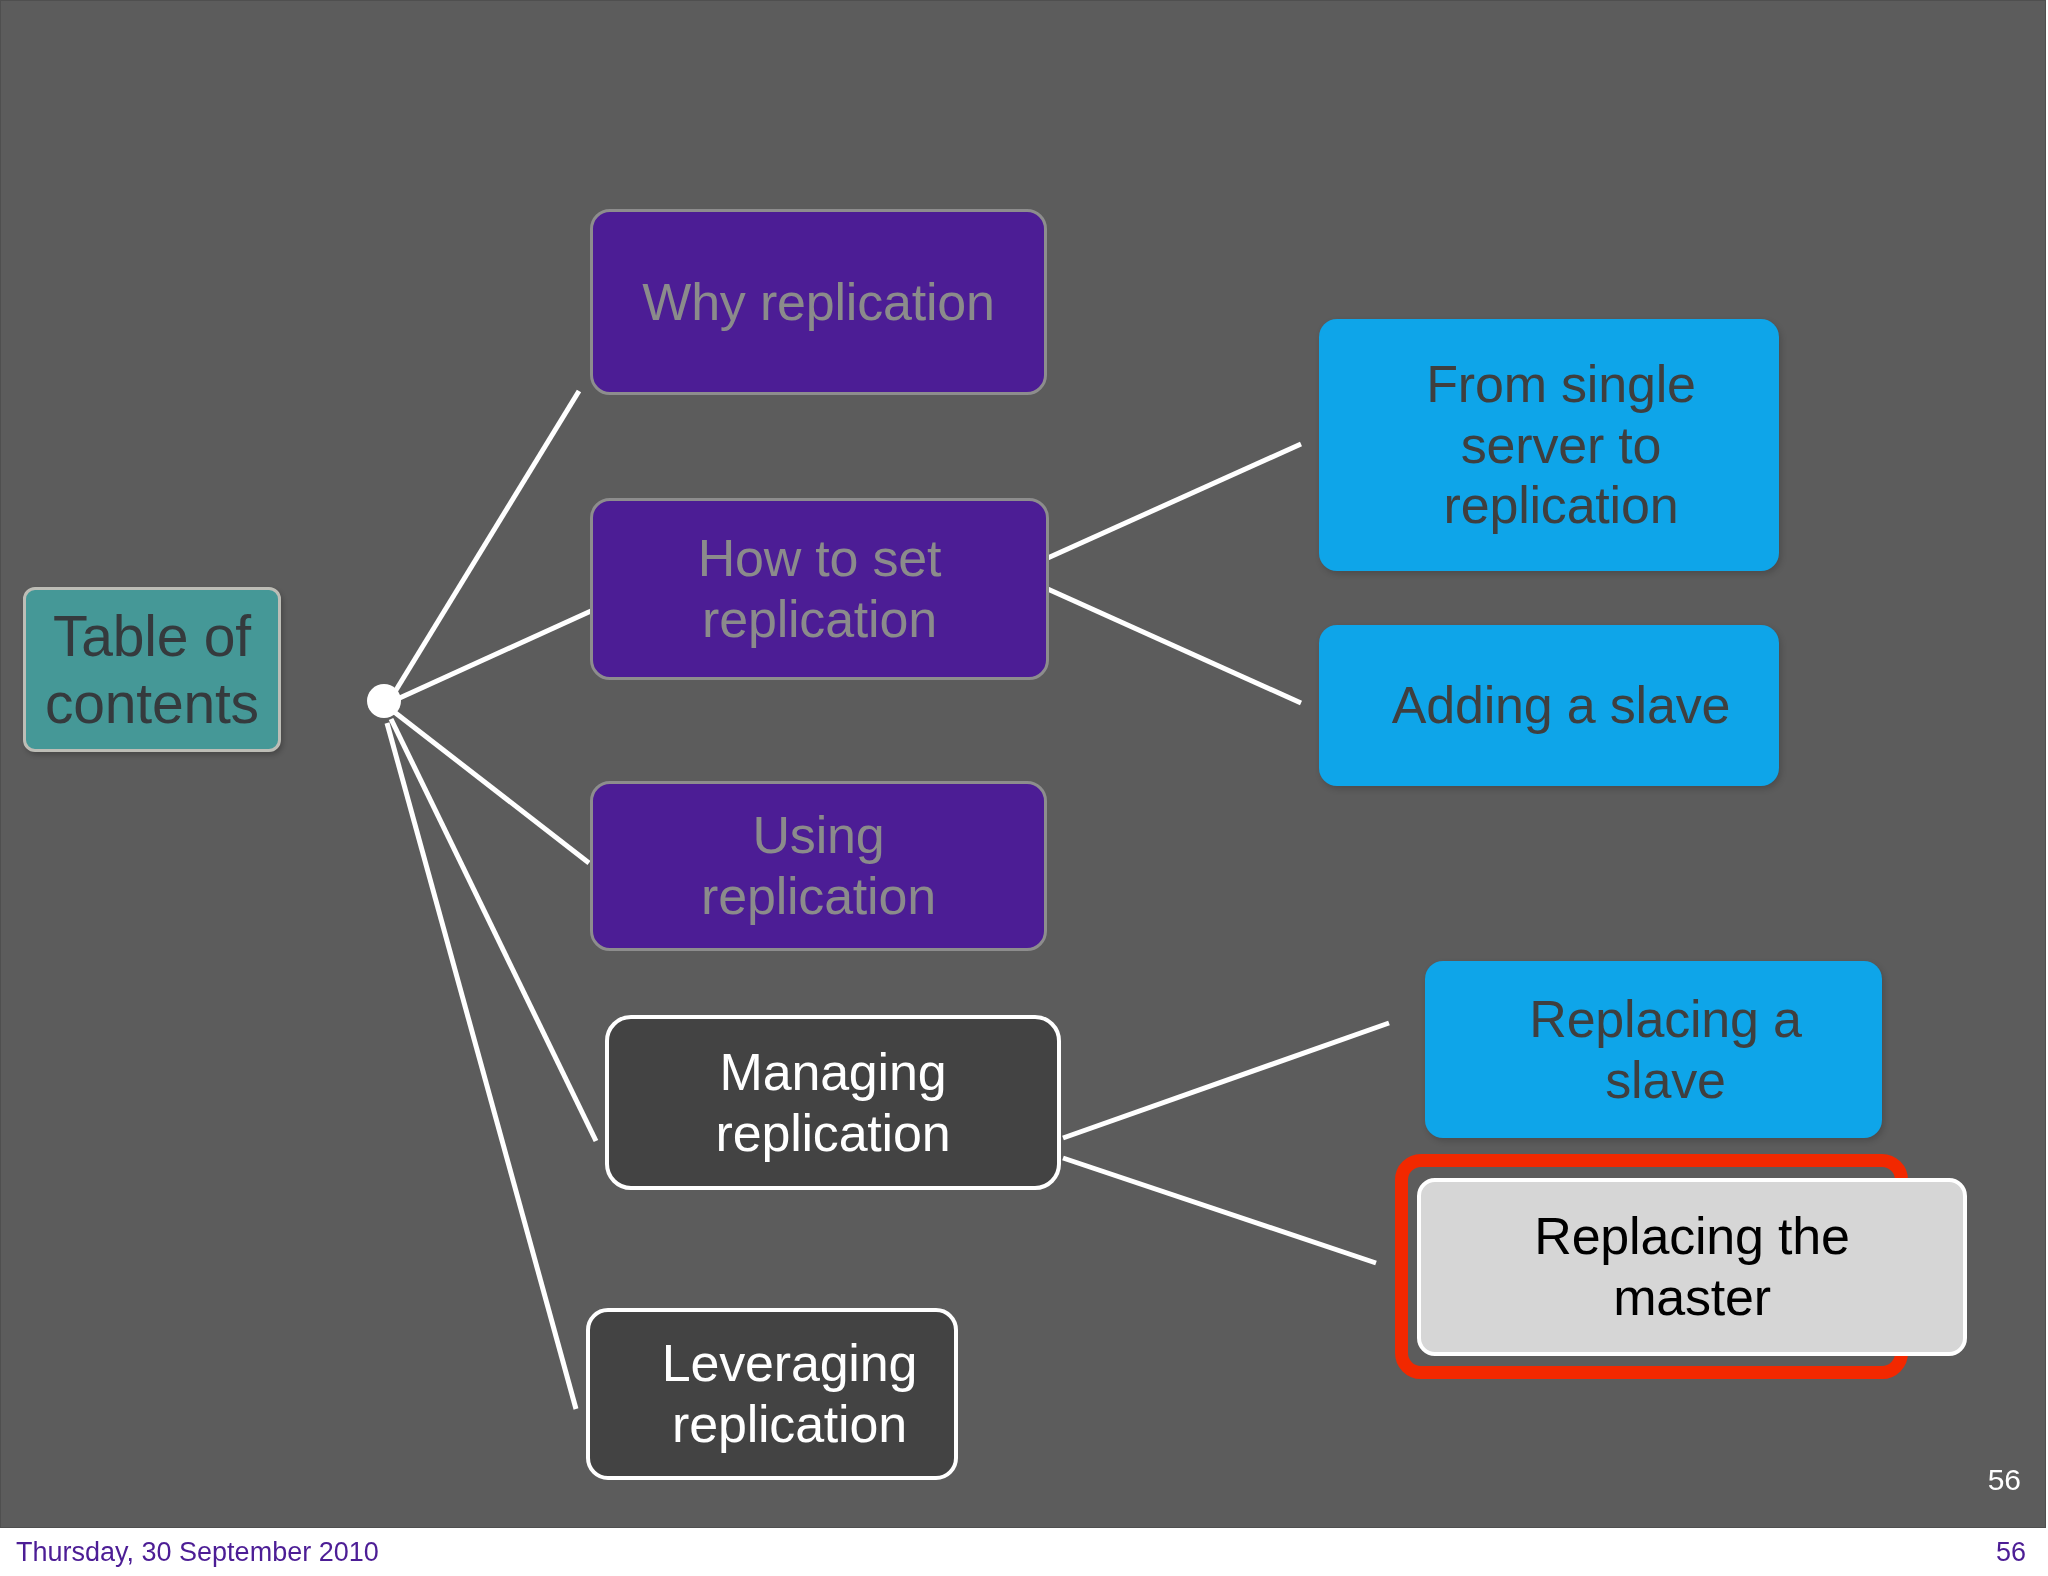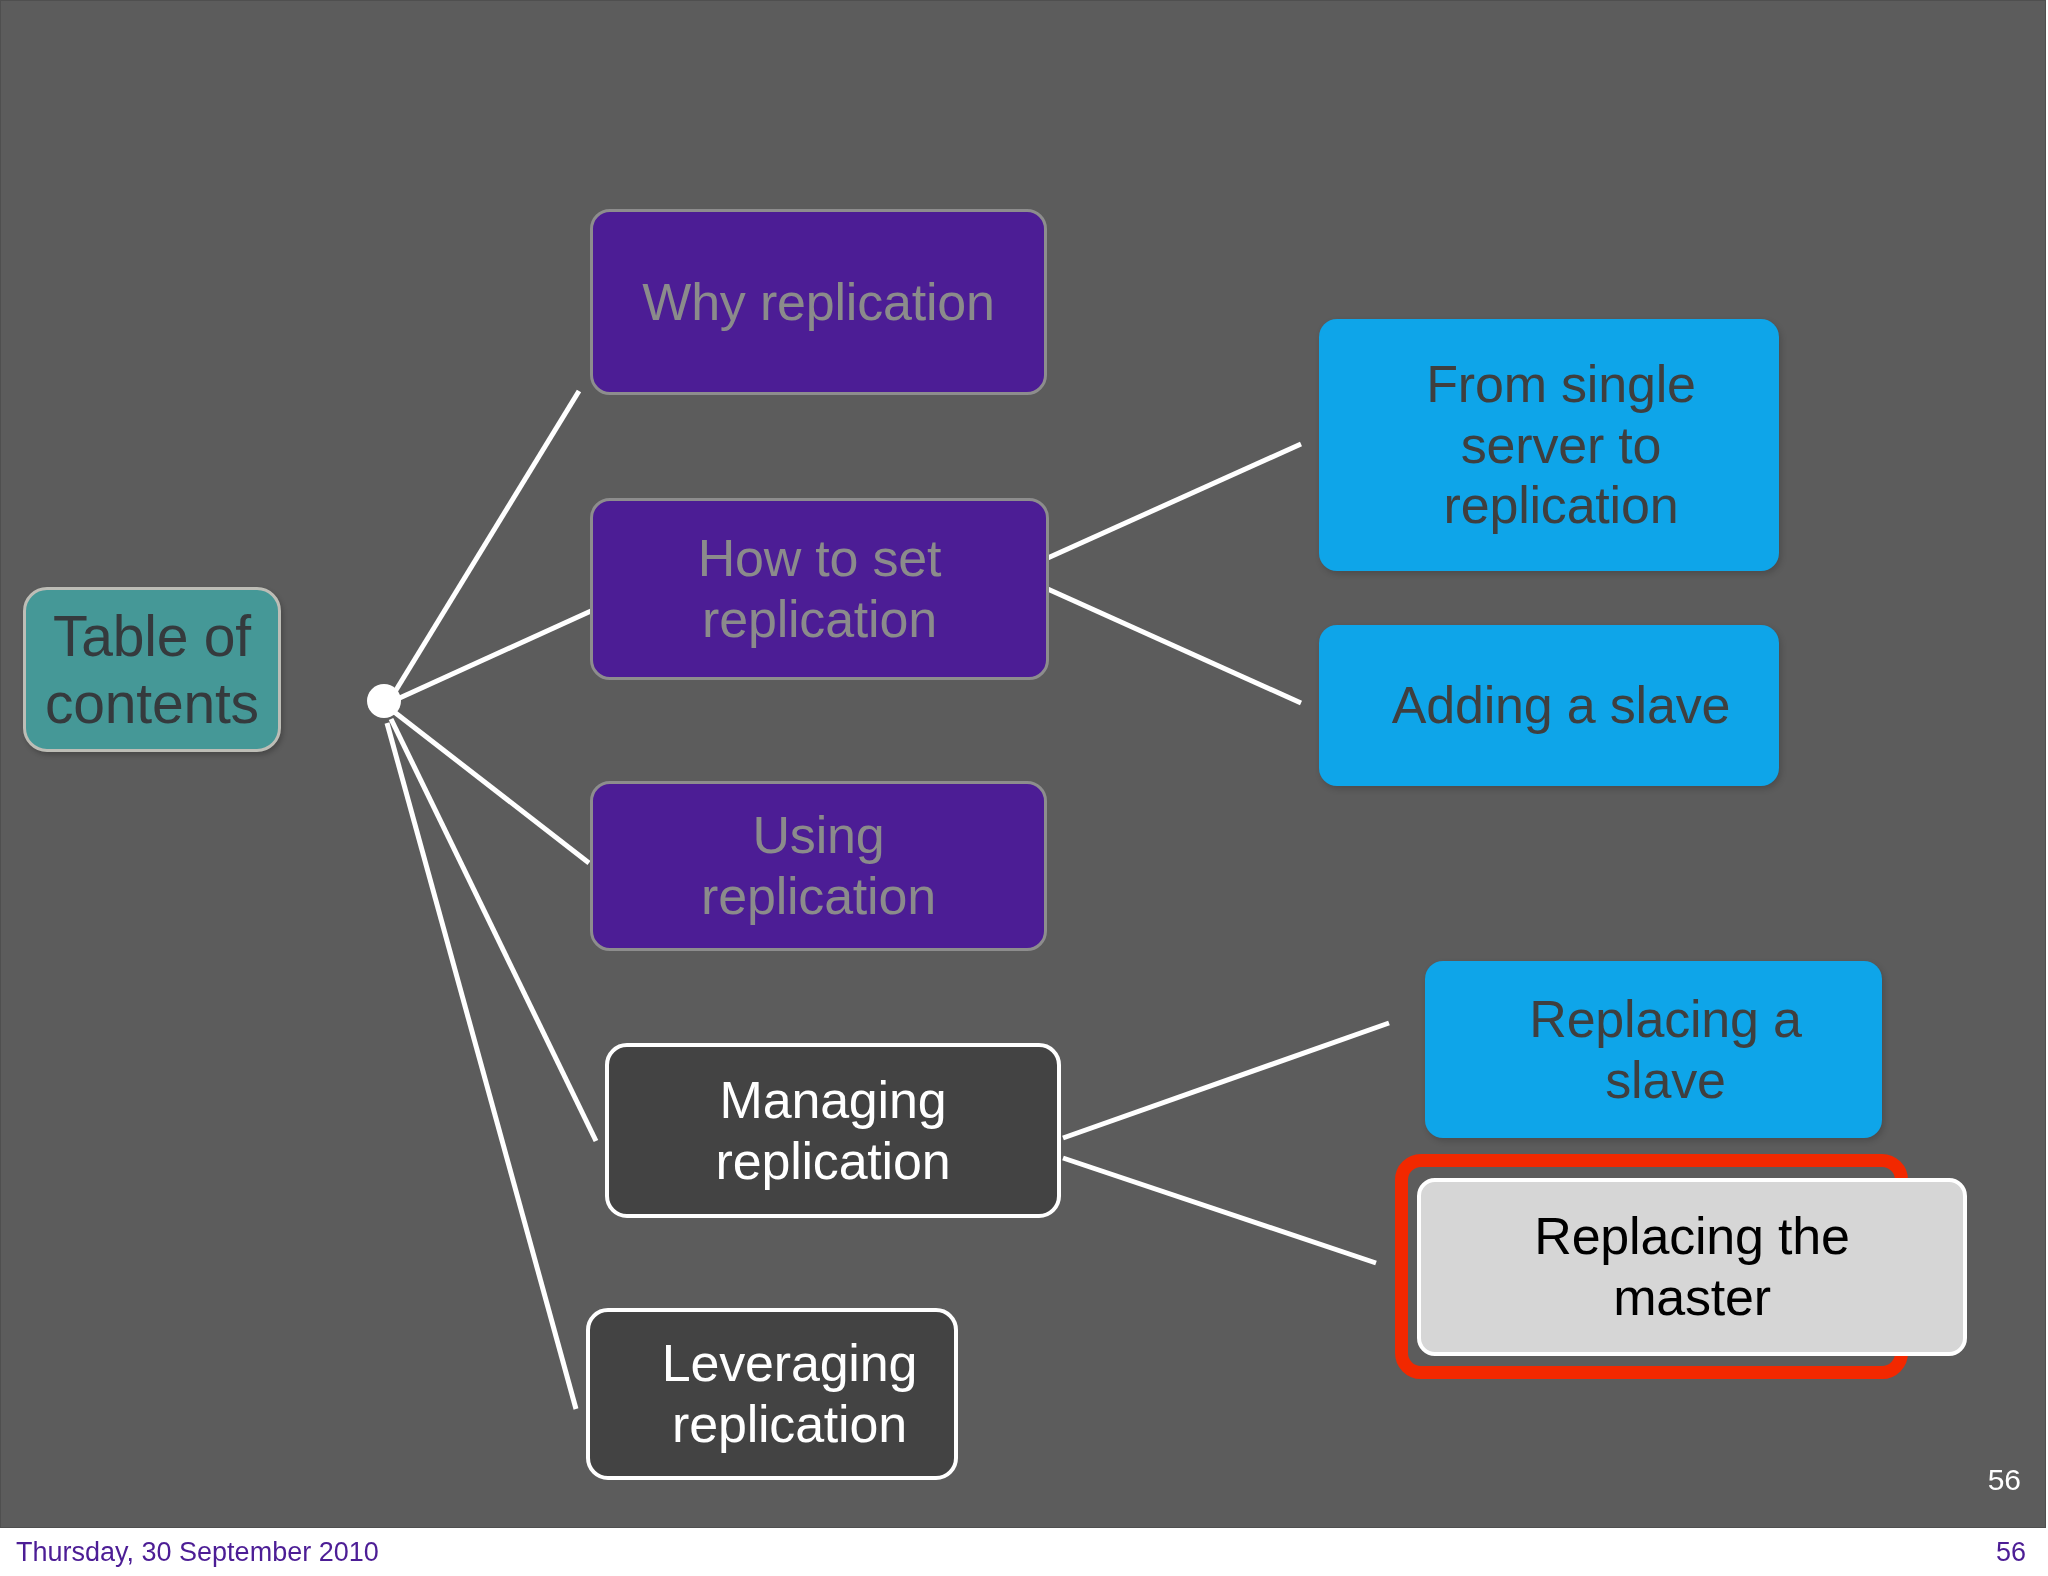--- a/index.html
+++ b/index.html
@@ -59,21 +59,21 @@
     text-align: center;
     line-height: 1.17;
     letter-spacing: -0.2px;
     white-space: pre-line;
   }
 
   
   .node.root {
     background: #459897;
     border: 3px solid #bdbdb6;
-    border-radius: 24px;
+    border-radius: 12px;
     color: #353a3d;
     font-size: 57px;
     box-shadow: 2px 3px 5px rgba(0,0,0,0.22);
   }
 
   
   .node.dim {
     background: #4c1d95;
     border: 3px solid #8d8d8d;
     border-radius: 20px;
@@ -173,21 +173,21 @@
 contents</div>
 
   <div class="node dim" style="left:589px; top:208px; width:457px; height:186px;">Why replication</div>
 
   <div class="node dim" style="left:589px; top:497px; width:459px; height:182px;">How to set
 replication</div>
 
   <div class="node dim" style="left:589px; top:780px; width:457px; height:170px;">Using
 replication</div>
 
-  <div class="node active" style="left:604px; top:1042px; width:456px; height:175px;">Managing
+  <div class="node active" style="left:604px; top:1014px; width:456px; height:175px;border-radius:26px;">Managing
 replication</div>
 
   <div class="node active" style="left:585px; top:1307px; width:372px; height:172px;padding-left:35px;">Leveraging
 replication</div>
 
   <div class="node gray" style="left:1318px; top:318px; width:460px; height:252px;">From single
 server to
 replication</div>
 
   <div class="node gray" style="left:1318px; top:624px; width:460px; height:161px;">Adding a slave</div>

